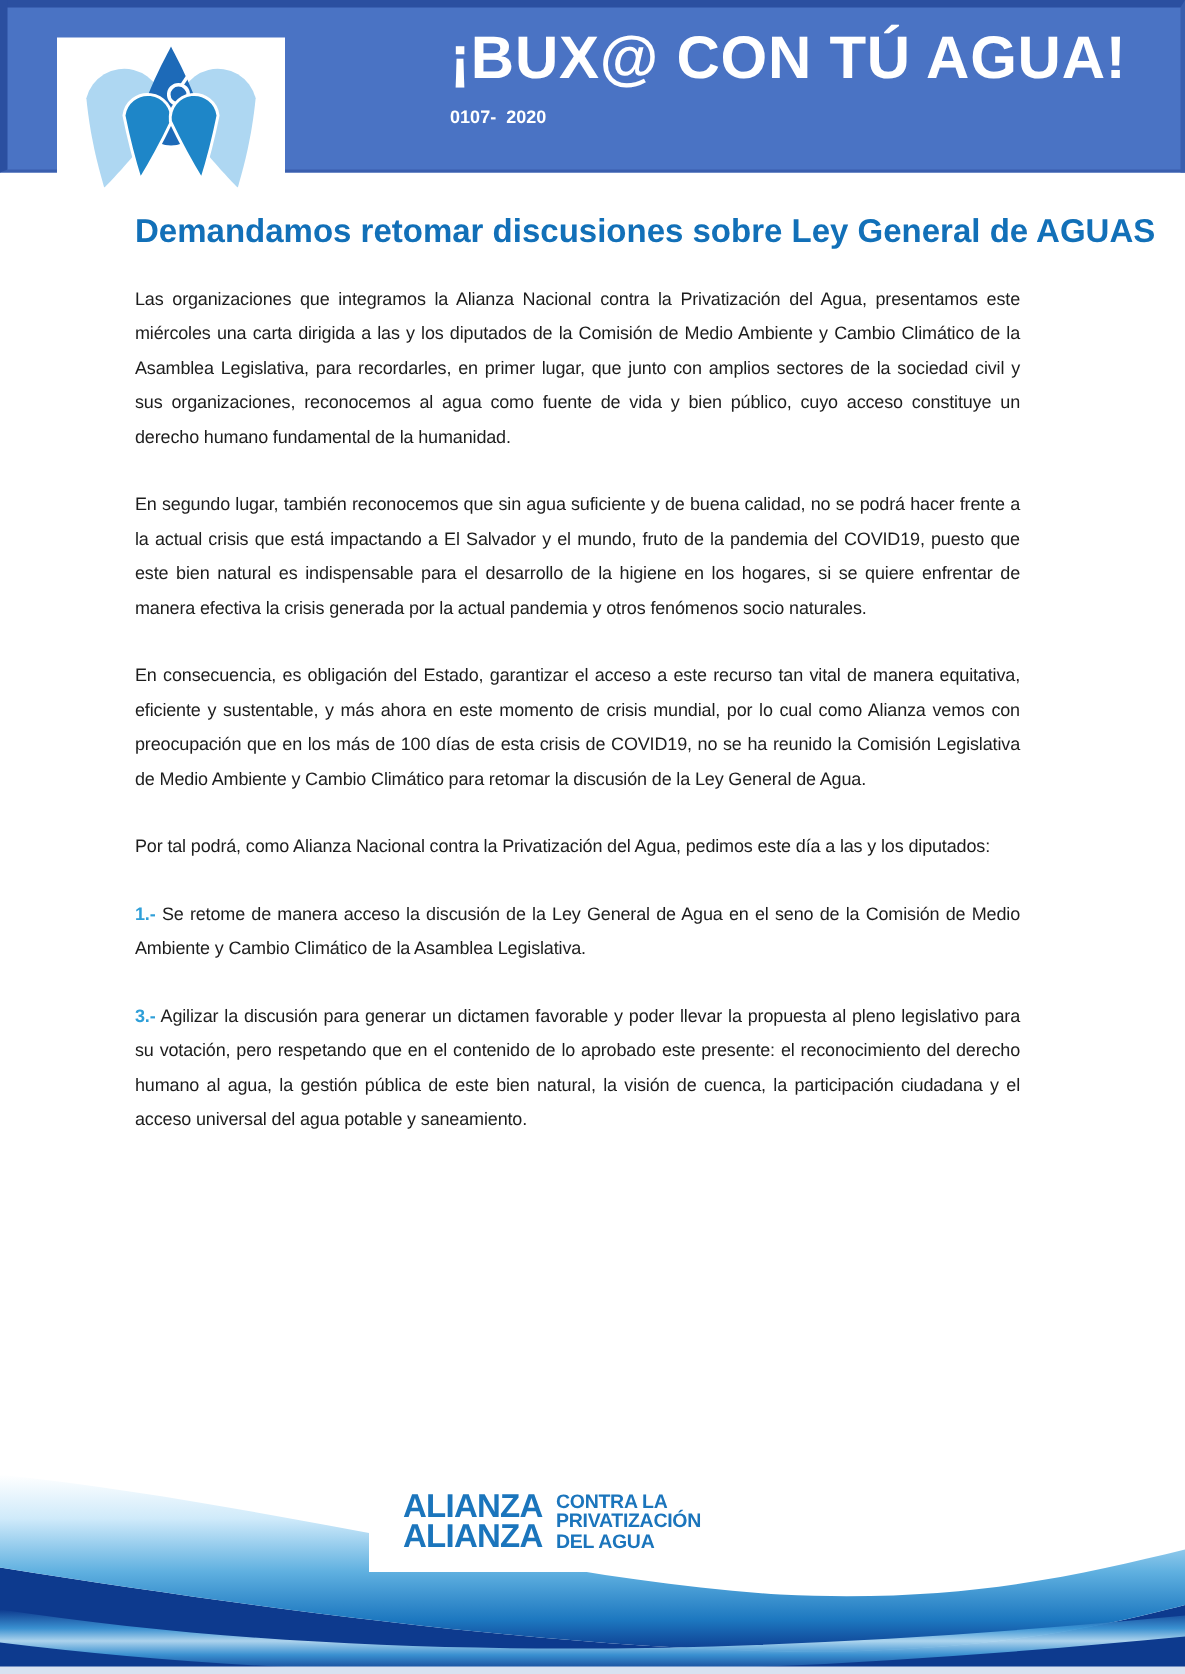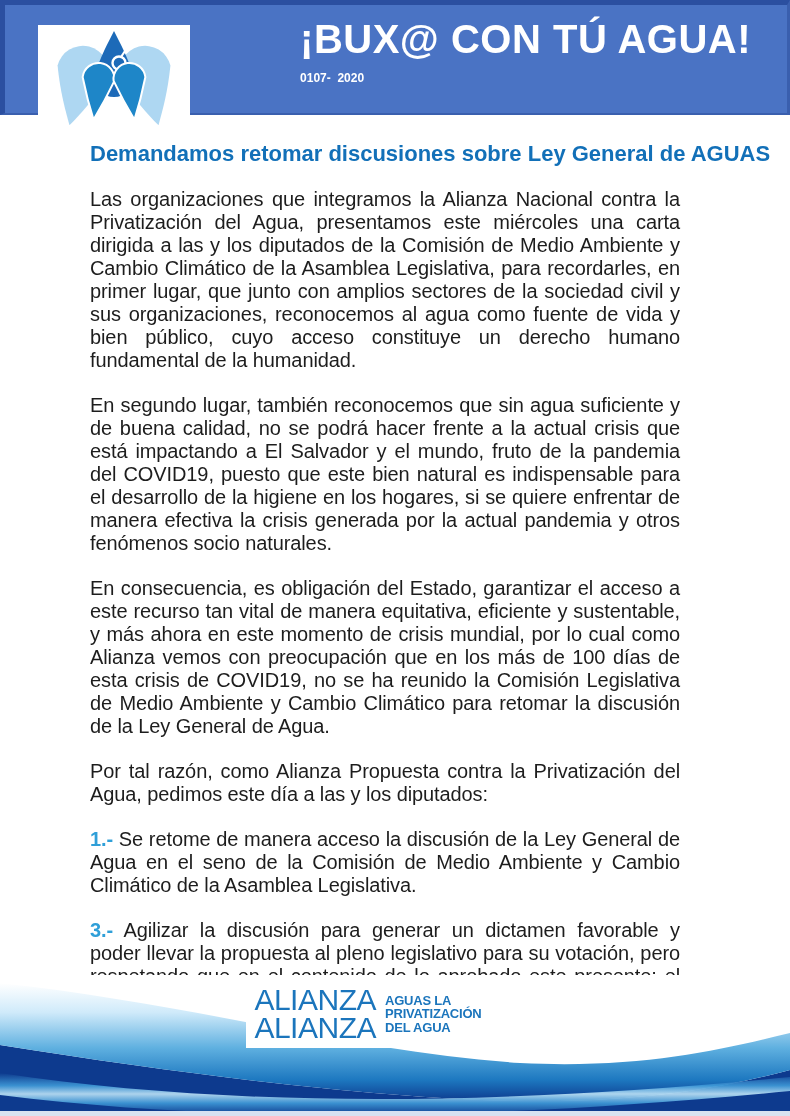--- a/index.html
+++ b/index.html
@@ -37,35 +37,35 @@
   .content {
     position:absolute; left:16px; top:115px; width:662px;
     padding:26px 34px 0 38px;
     margin-left:36px;
   }
   .headline {
     color:#1270b8; font-size:22px; font-weight:700; letter-spacing:0px;
     margin-bottom:21px; white-space:nowrap;
   }
   .content p {
-    color:#1d1d1d; font-size:20px; line-height:23px; text-align:justify;
+    color:#1d1d1d; font-size:12px; line-height:23px; text-align:justify;
     letter-spacing:-0.1px; margin-bottom:22px;
   }
   .demand .num { color:#2f9fd8; font-weight:700; }
 
   
   .footer { position:absolute; left:0; top:975px; width:790px; height:141px; }
   .footer svg { display:block; }
   .footer-logo {
     position:absolute; left:246px; top:980px; width:244px; height:68px;
     background:#ffffff; display:flex; align-items:center; justify-content:center;
     gap:9px; padding:2px 4px;
   }
   .org-name {
-    color:#1b75bc; font-weight:400; font-size:30px; line-height:0.93;
+    color:#1b75bc; font-weight:700; font-size:22px; line-height:0.93;
     text-align:right; letter-spacing:-0.5px;
   }
   .org-tagline {
     color:#1b75bc; font-weight:700; font-size:13px; line-height:1.05;
     text-align:left; letter-spacing:-0.2px;
   }
 </style>
 </head>
 <body>
 
@@ -102,21 +102,21 @@
       <div class="banner-number">0107-  2020</div>
     </div>
   </div>
 
   <div class="content">
     <div class="headline">Demandamos retomar discusiones sobre Ley General de AGUAS</div>
 
     <p>Las organizaciones que integramos la Alianza Nacional contra la Privatización del Agua, presentamos este miércoles una carta dirigida a las y los diputados de la Comisión de Medio Ambiente y Cambio Climático de la Asamblea Legislativa, para recordarles, en primer lugar, que junto con amplios sectores de la sociedad civil y sus organizaciones, reconocemos al agua como fuente de vida y bien público, cuyo acceso constituye un derecho humano fundamental de la humanidad.</p>
     <p>En segundo lugar, también reconocemos que sin agua suficiente y de buena calidad, no se podrá hacer frente a la actual crisis que está impactando a El Salvador y el mundo, fruto de la pandemia del COVID19, puesto que este bien natural es indispensable para el desarrollo de la higiene en los hogares, si se quiere enfrentar de manera efectiva la crisis generada por la actual pandemia y otros fenómenos socio naturales.</p>
     <p>En consecuencia, es obligación del Estado, garantizar el acceso a este recurso tan vital de manera equitativa, eficiente y sustentable, y más ahora en este momento de crisis mundial, por lo cual como Alianza vemos con preocupación que en los más de 100 días de esta crisis de COVID19, no se ha reunido la Comisión Legislativa de Medio Ambiente y Cambio Climático para retomar la discusión de la Ley General de Agua.</p>
-    <p>Por tal razón, como Alianza Propuesta contra la Privatización del Agua, pedimos este día a las y los diputados:</p>
+    <p>Por tal podrá, como Alianza Nacional contra la Privatización del Agua, pedimos este día a las y los diputados:</p>
 
     <p class="demand"><span class="num">1.-</span> <span>Se retome de manera acceso la discusión de la Ley General de Agua en el seno de la Comisión de Medio Ambiente y Cambio Climático de la Asamblea Legislativa.</span></p>
 
 
     <p class="demand"><span class="num">3.-</span> <span>Agilizar la discusión para generar un dictamen favorable y poder llevar la propuesta al pleno legislativo para su votación, pero respetando que en el contenido de lo aprobado este presente: el reconocimiento del derecho humano al agua, la gestión pública de este bien natural, la visión de cuenca, la participación ciudadana y el acceso universal del agua potable y saneamiento.</span></p>
   </div>
 
   <div class="footer">
     <svg width="790" height="141" viewBox="0 0 790 141">
       <defs>
@@ -148,19 +148,19 @@
       <rect x="0" y="136" width="790" height="5" fill="#d8e2f1"></rect>
     </svg>
   </div>
 
   <div class="footer-logo">
     <div class="org-name">
       <div>ALIANZA</div>
       <div>ALIANZA</div>
     </div>
     <div class="org-tagline">
-      <div>AGUAS LA</div>
+      <div>CONTRA LA</div>
       <div>PRIVATIZACIÓN</div>
       <div>DEL AGUA</div>
     </div>
   </div>
 
 </div>
 
 </body></html>

